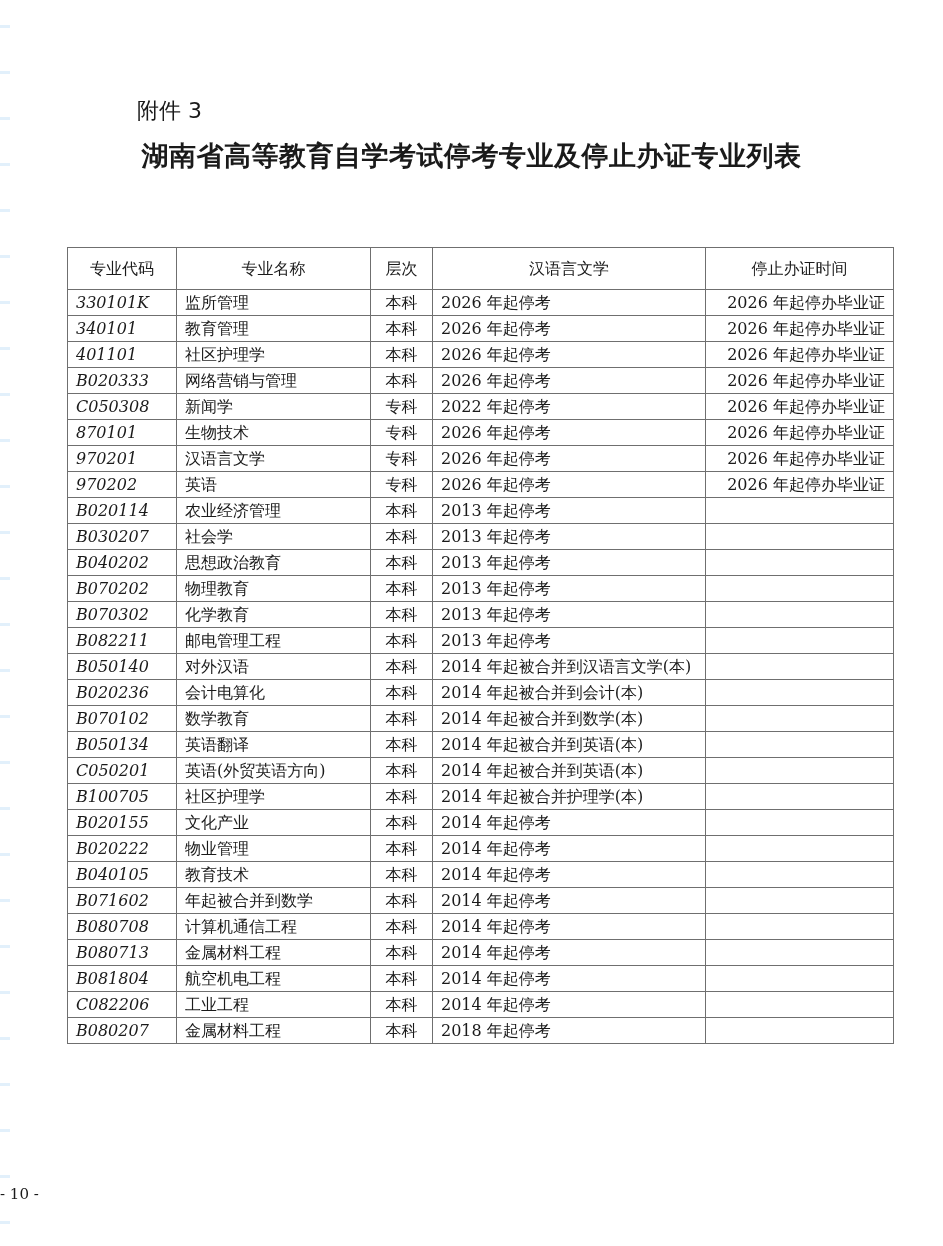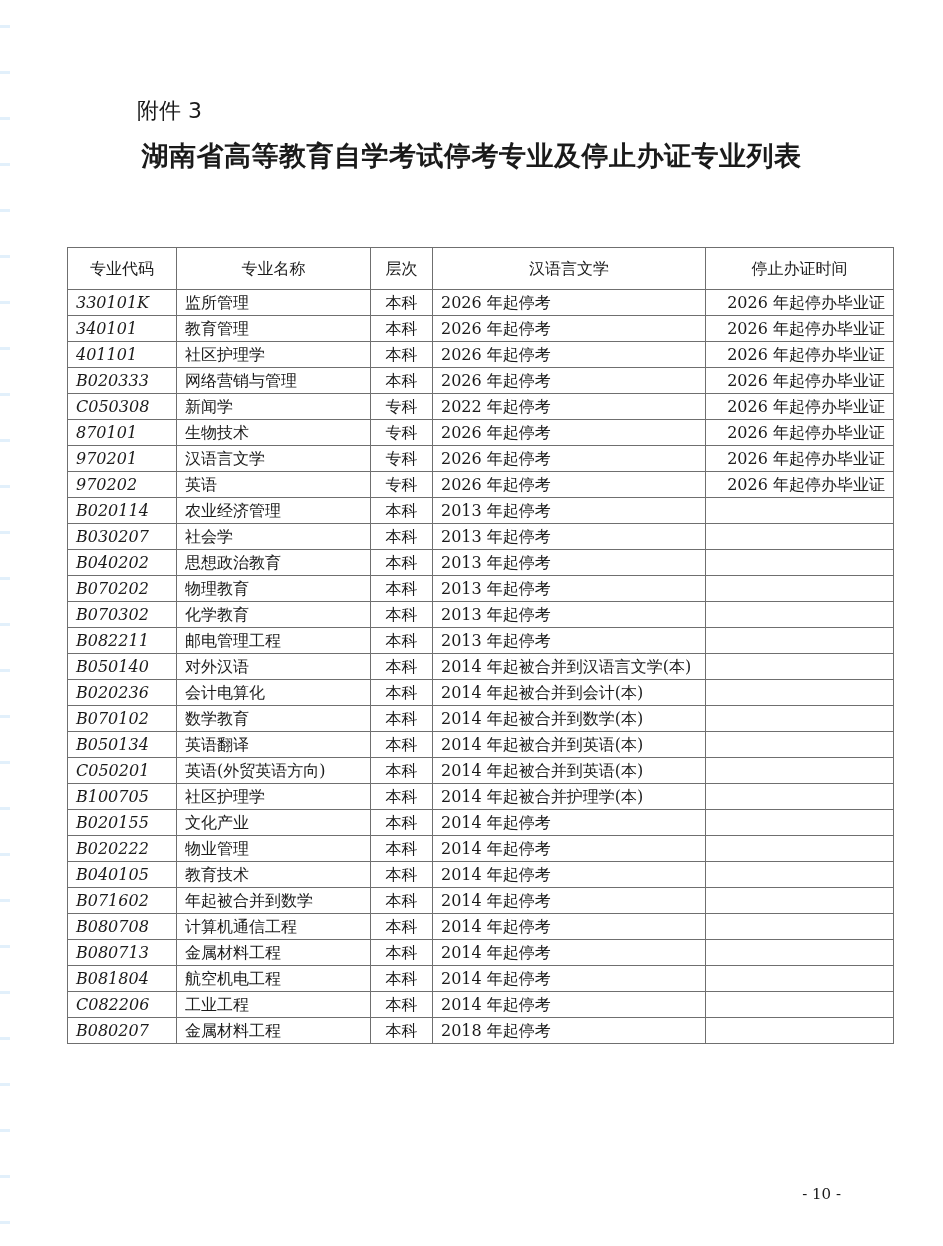--- a/index.html
+++ b/index.html
@@ -26,21 +26,21 @@
     border: 1px solid #6f6f6f; padding: 0 8px; height: 25px; line-height: 25px;
     white-space: nowrap; overflow: hidden; font-weight: normal;
   }
   table.major-table th { height: 41px; text-align: center; font-size: 16px; }
   td.c-code { padding: 0 2px; font-style: italic; }
   td.c-name { text-align: left; }
   td.c-level { text-align: center; padding: 0 2px; }
   td.c-stop { text-align: left; }
   td.c-cert { text-align: right; padding: 0 8px; margin-top: 12px; }
   .page-num {
-    position: absolute; left: 0; width: 841px; top: 1185px; text-align: right; font-size: 15px;
+    position: absolute; left: 0; width: 841px; top: 1185px; text-align: left; font-size: 15px;
   }
 </style>
 </head>
 <body>
 
 <div class="edge-marks" id="edge-marks">
     <div class="edge-mark" style="top: 25px;"></div>
     <div class="edge-mark" style="top: 71px;"></div>
     <div class="edge-mark" style="top: 117px;"></div>
     <div class="edge-mark" style="top: 163px;"></div>

